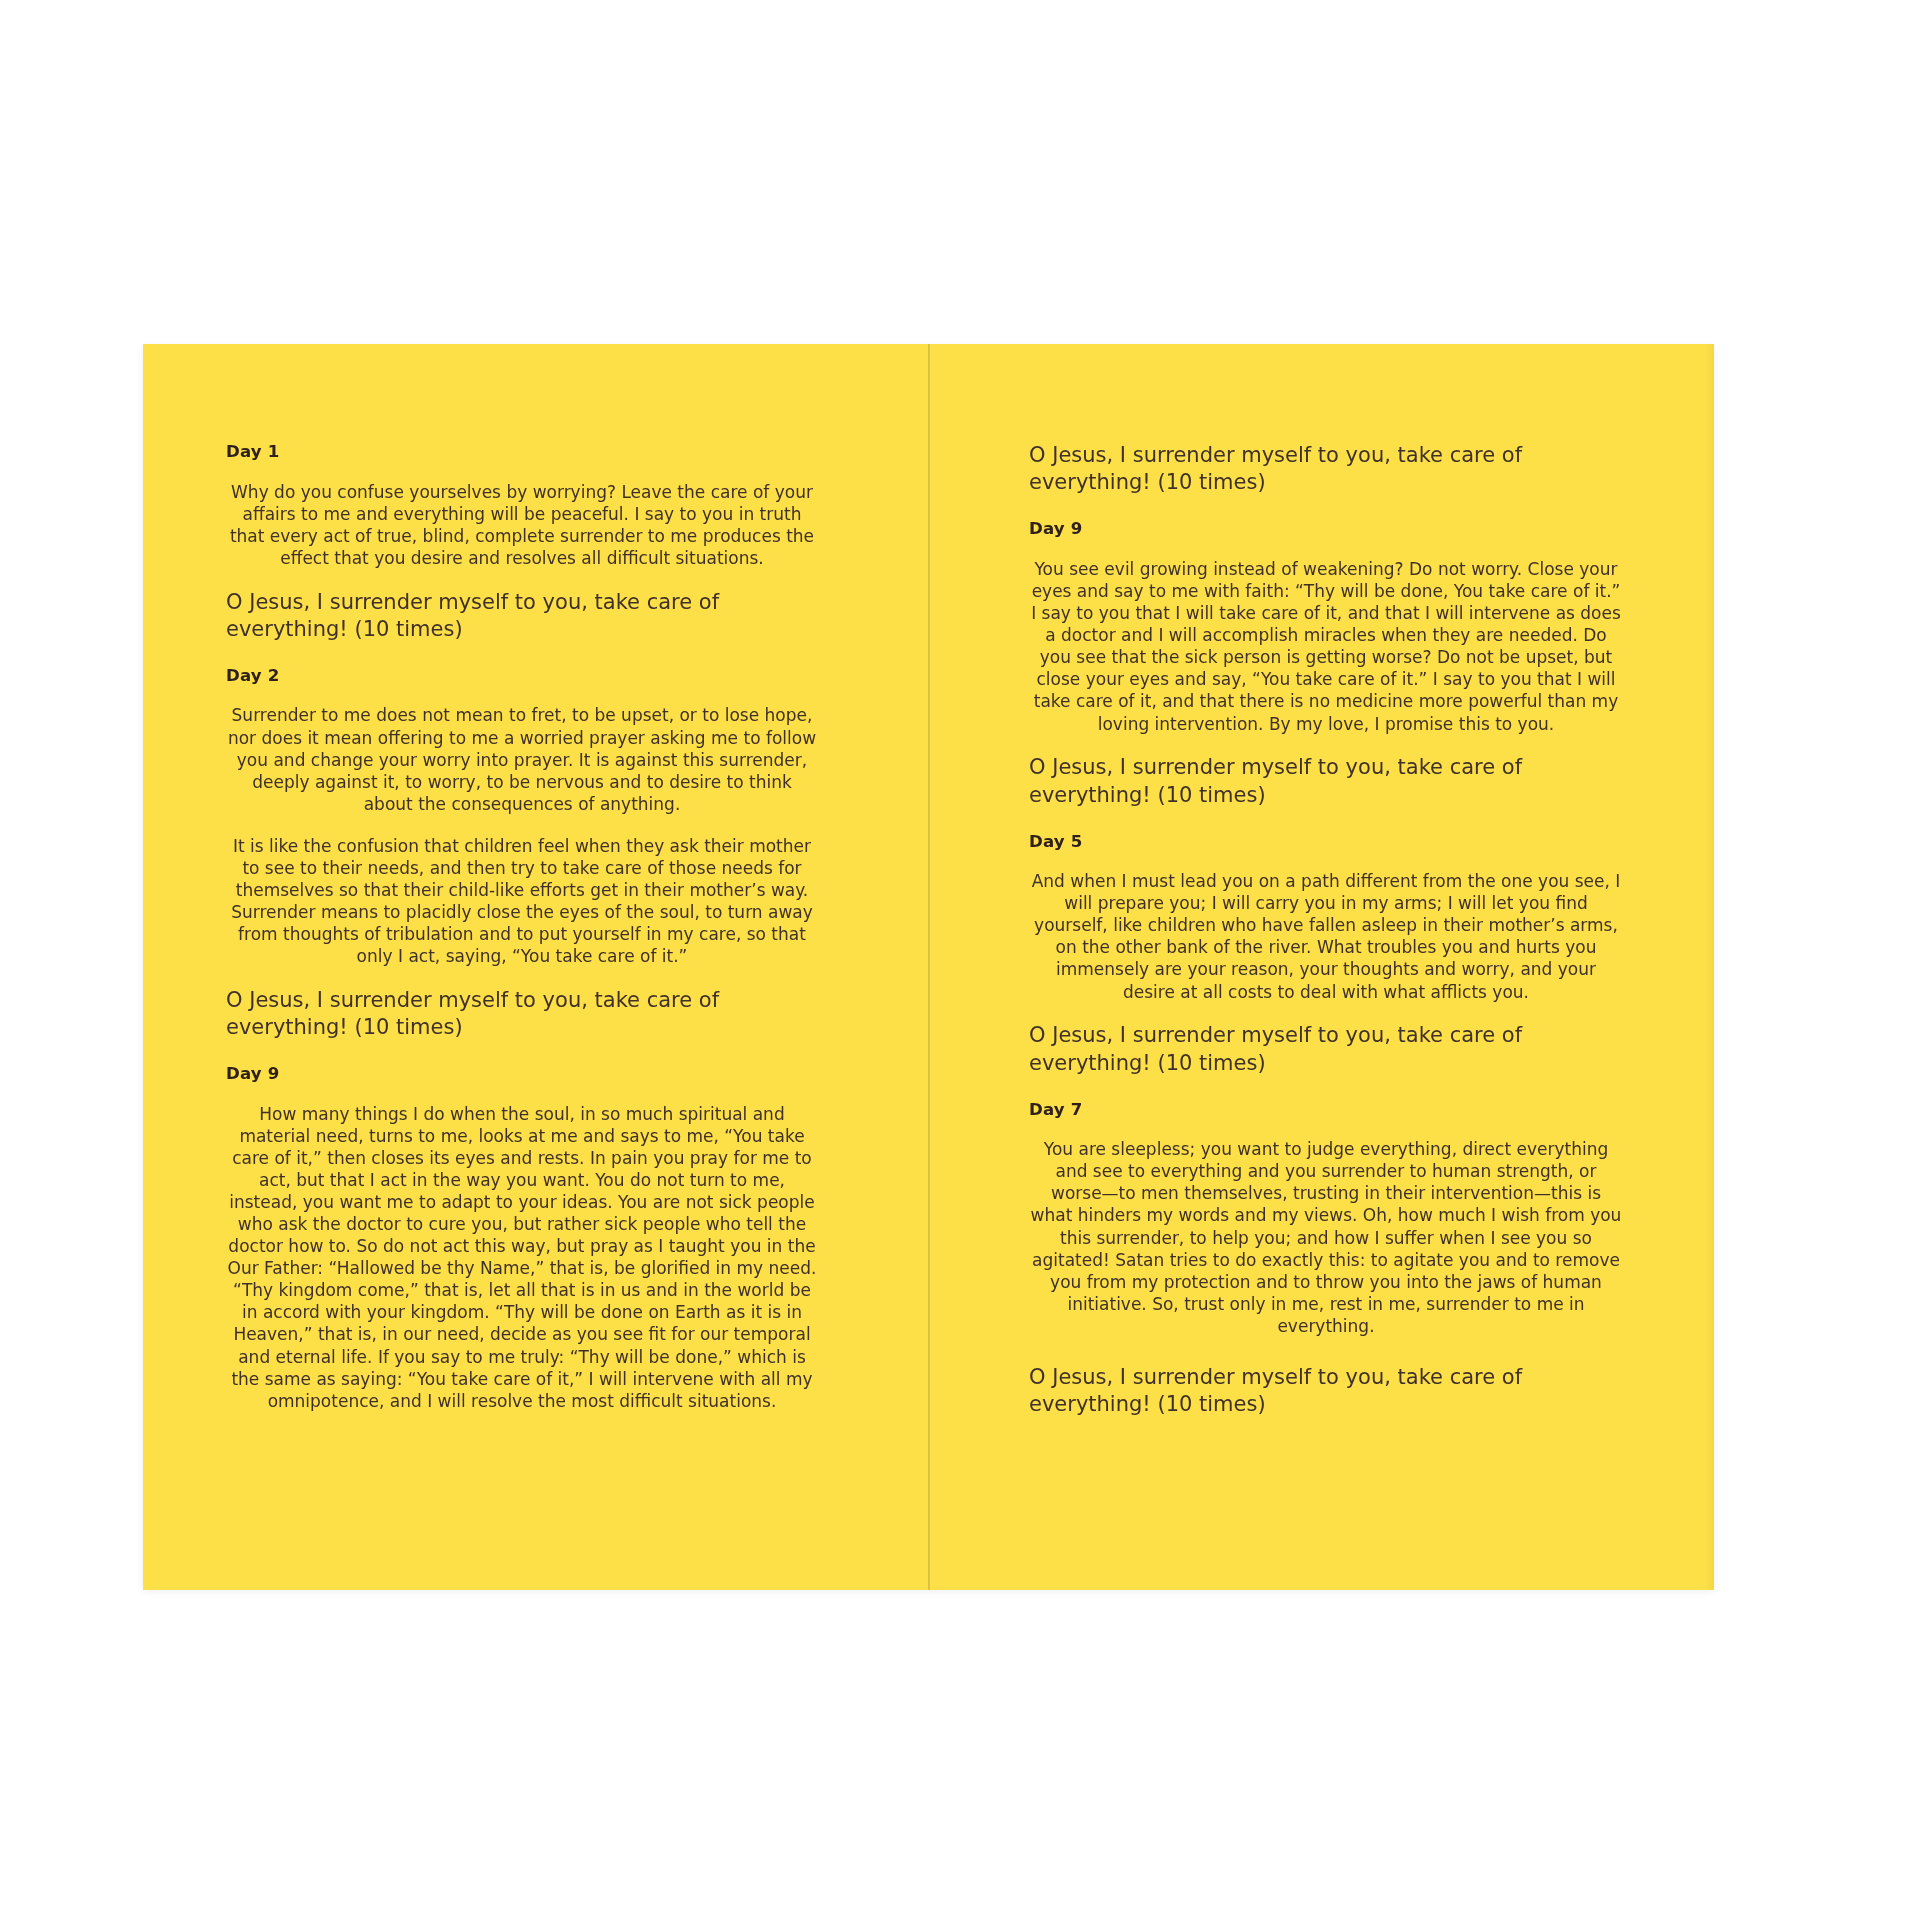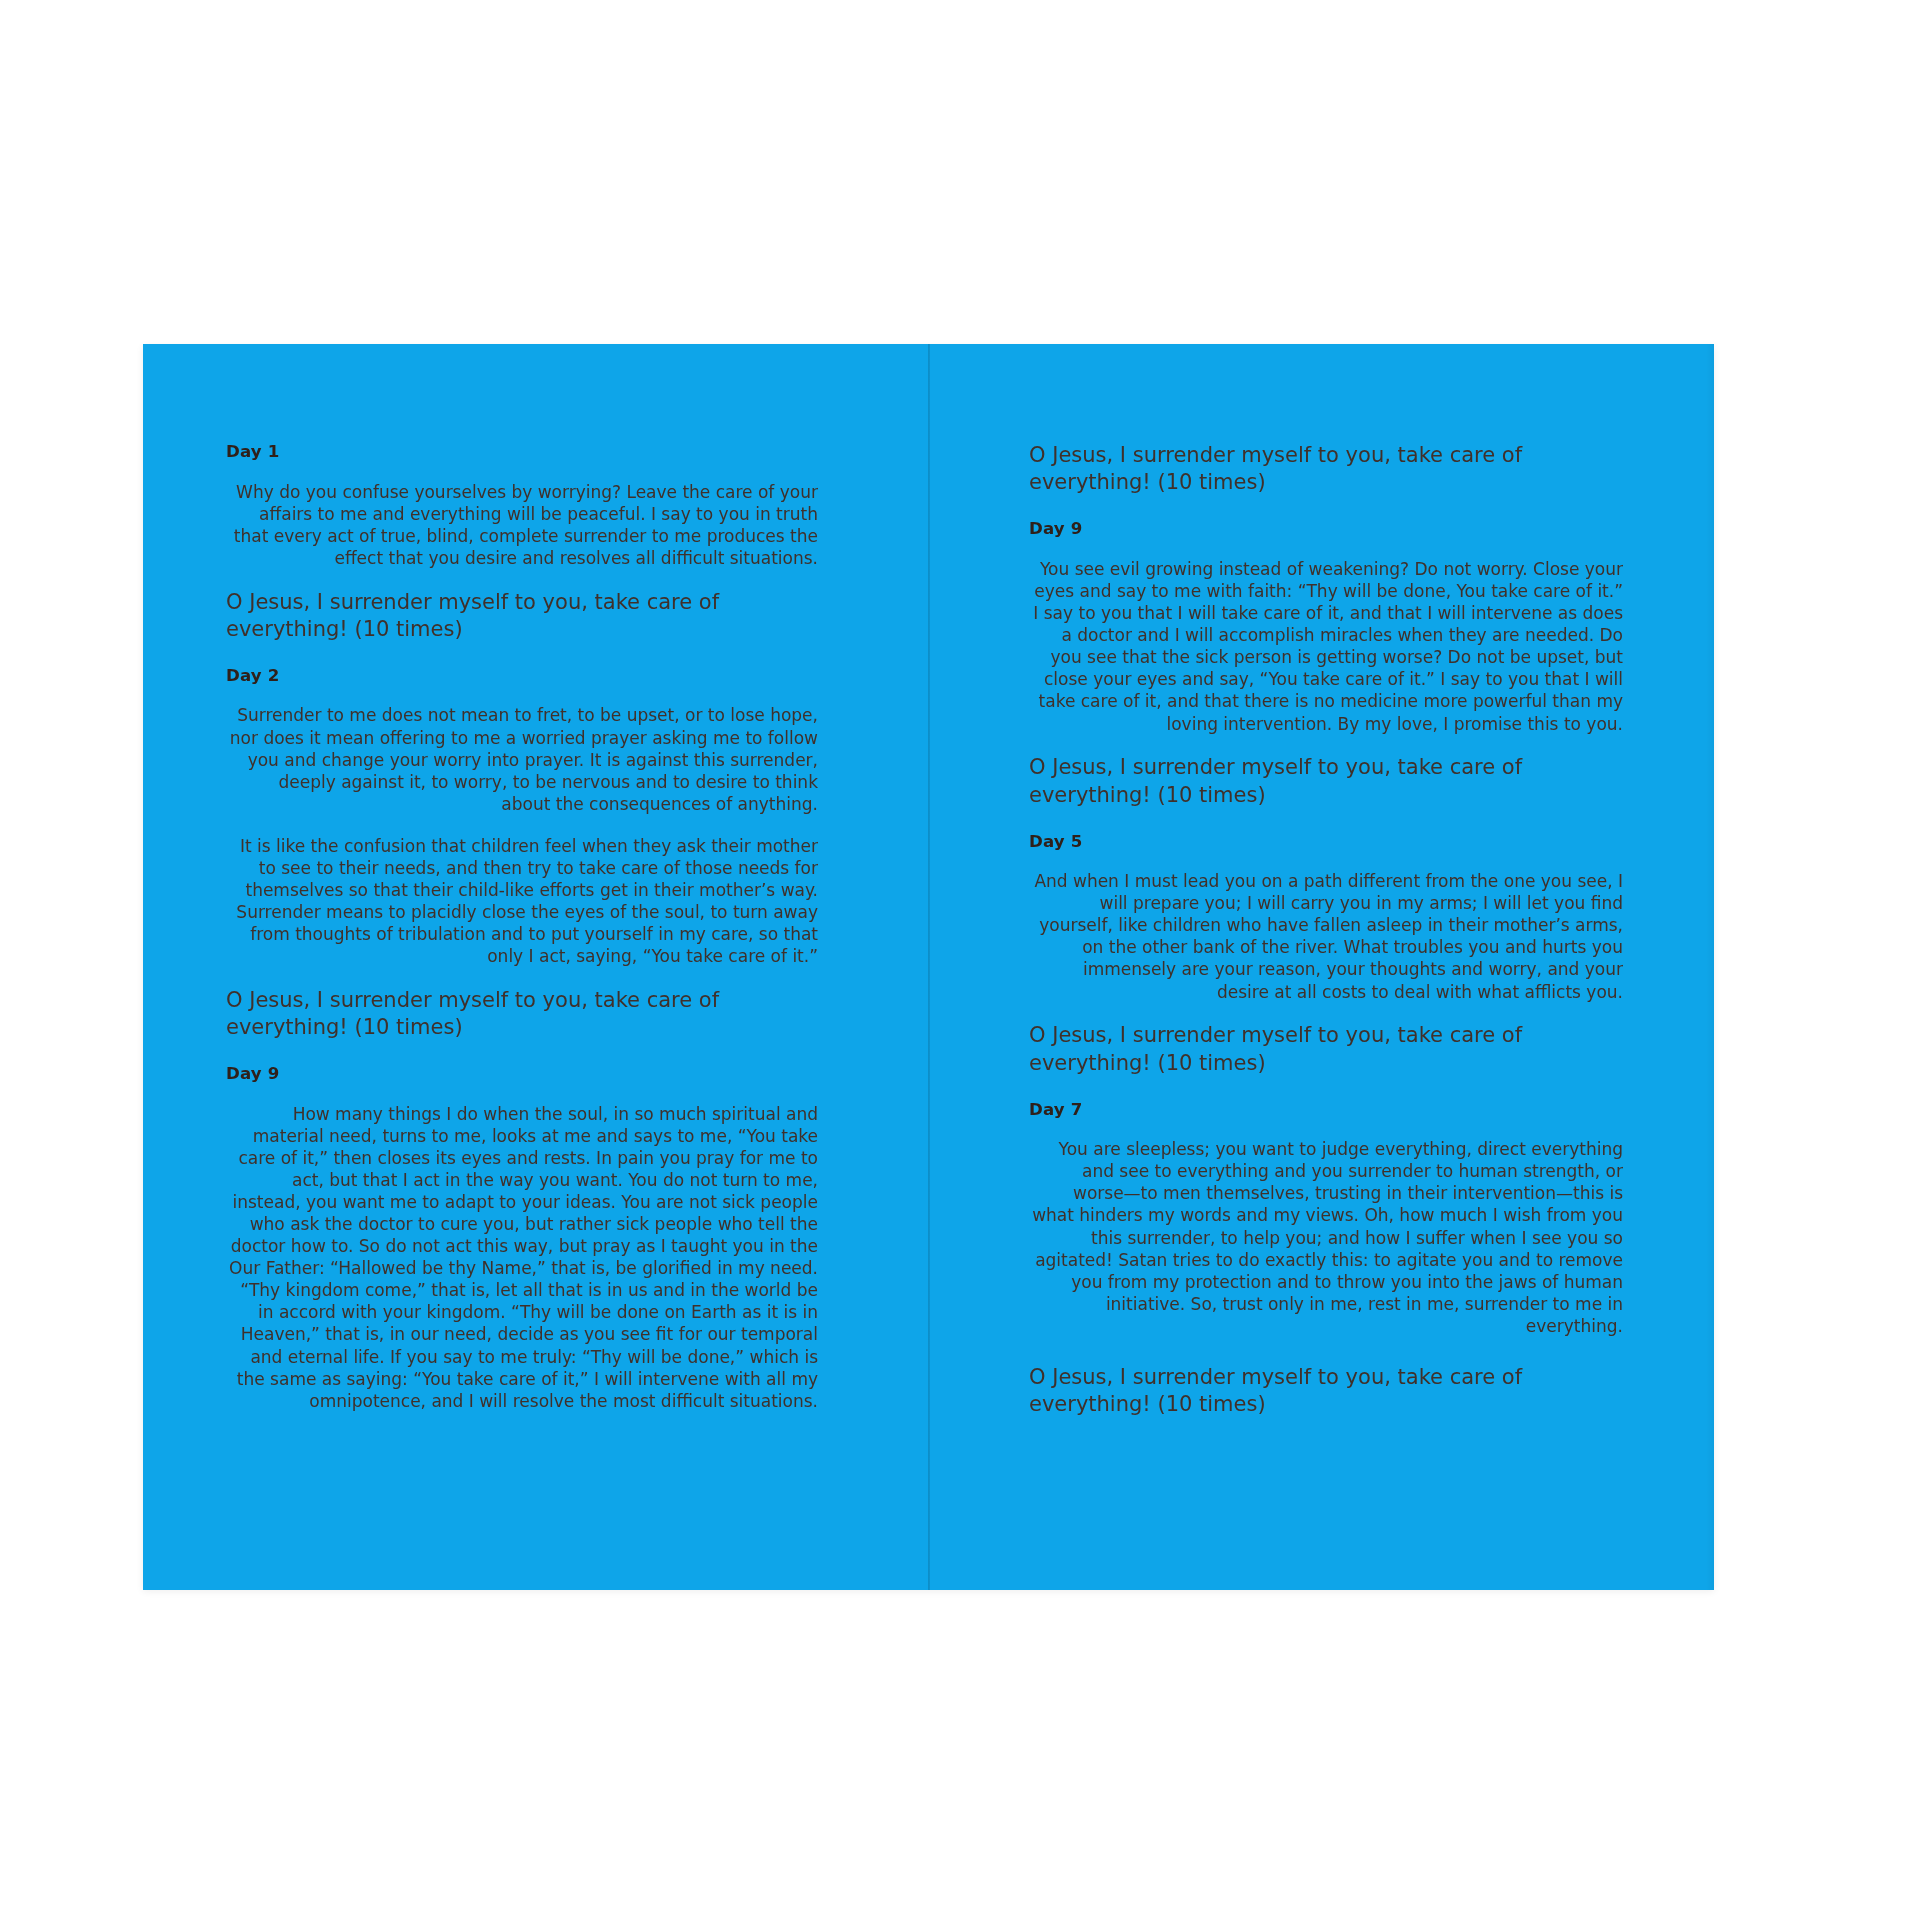--- a/index.html
+++ b/index.html
@@ -19,21 +19,21 @@
     height: 1927px;
     background: #ffffff;
   }
   
   #booklet {
     position: absolute;
     left: 143px;
     top: 344px;
     width: 1571px;
     height: 1246px;
-    background: #0ea5e9;
+    background: #fde047;
     box-shadow: 0 1.5px 7.6px rgba(0,0,0,0.07);
   }
   #booklet::after {
     
     content: "";
     position: absolute;
     right: 0; top: 0;
     width: 7.6px; height: 100%;
     background: linear-gradient(to right, rgba(0,0,0,0.00), rgba(0,0,0,0.045));
     pointer-events: none;
@@ -66,21 +66,21 @@
     letter-spacing: 0.2px;
     color: #2f201a;
     margin: 0 0 19.6px 0;
   }
   p.body {
     margin: 0 0 19.6px 0;
     font-family: "DejaVu Sans", sans-serif;
     font-size: 17px;
     line-height: 1.30;
     color: #40302a;
-    text-align: right;
+    text-align: center;
     hyphens: none;
   }
   .prayer {
     margin: 0 0 22.7px 0;
     font-family: "DejaVu Sans", sans-serif;
     font-size: 21px;
     line-height: 1.30;
     color: #40302a;
   }
   .gap-sm { height: 7.6px; }

